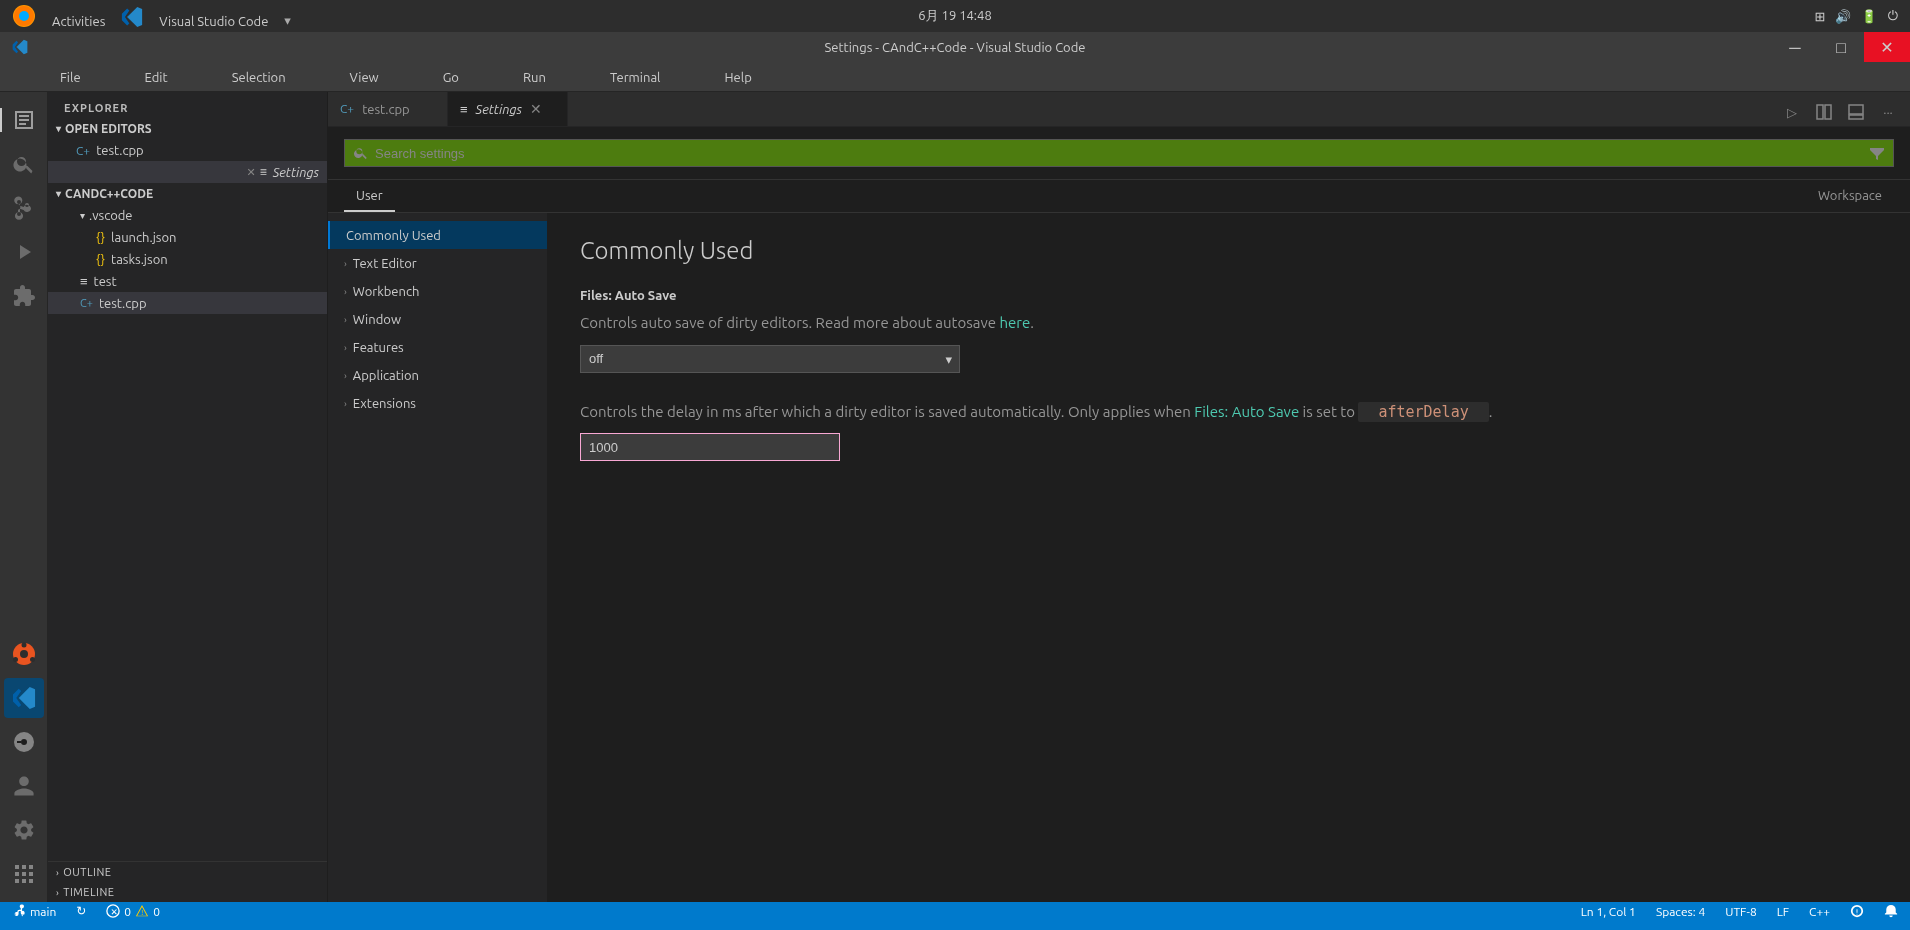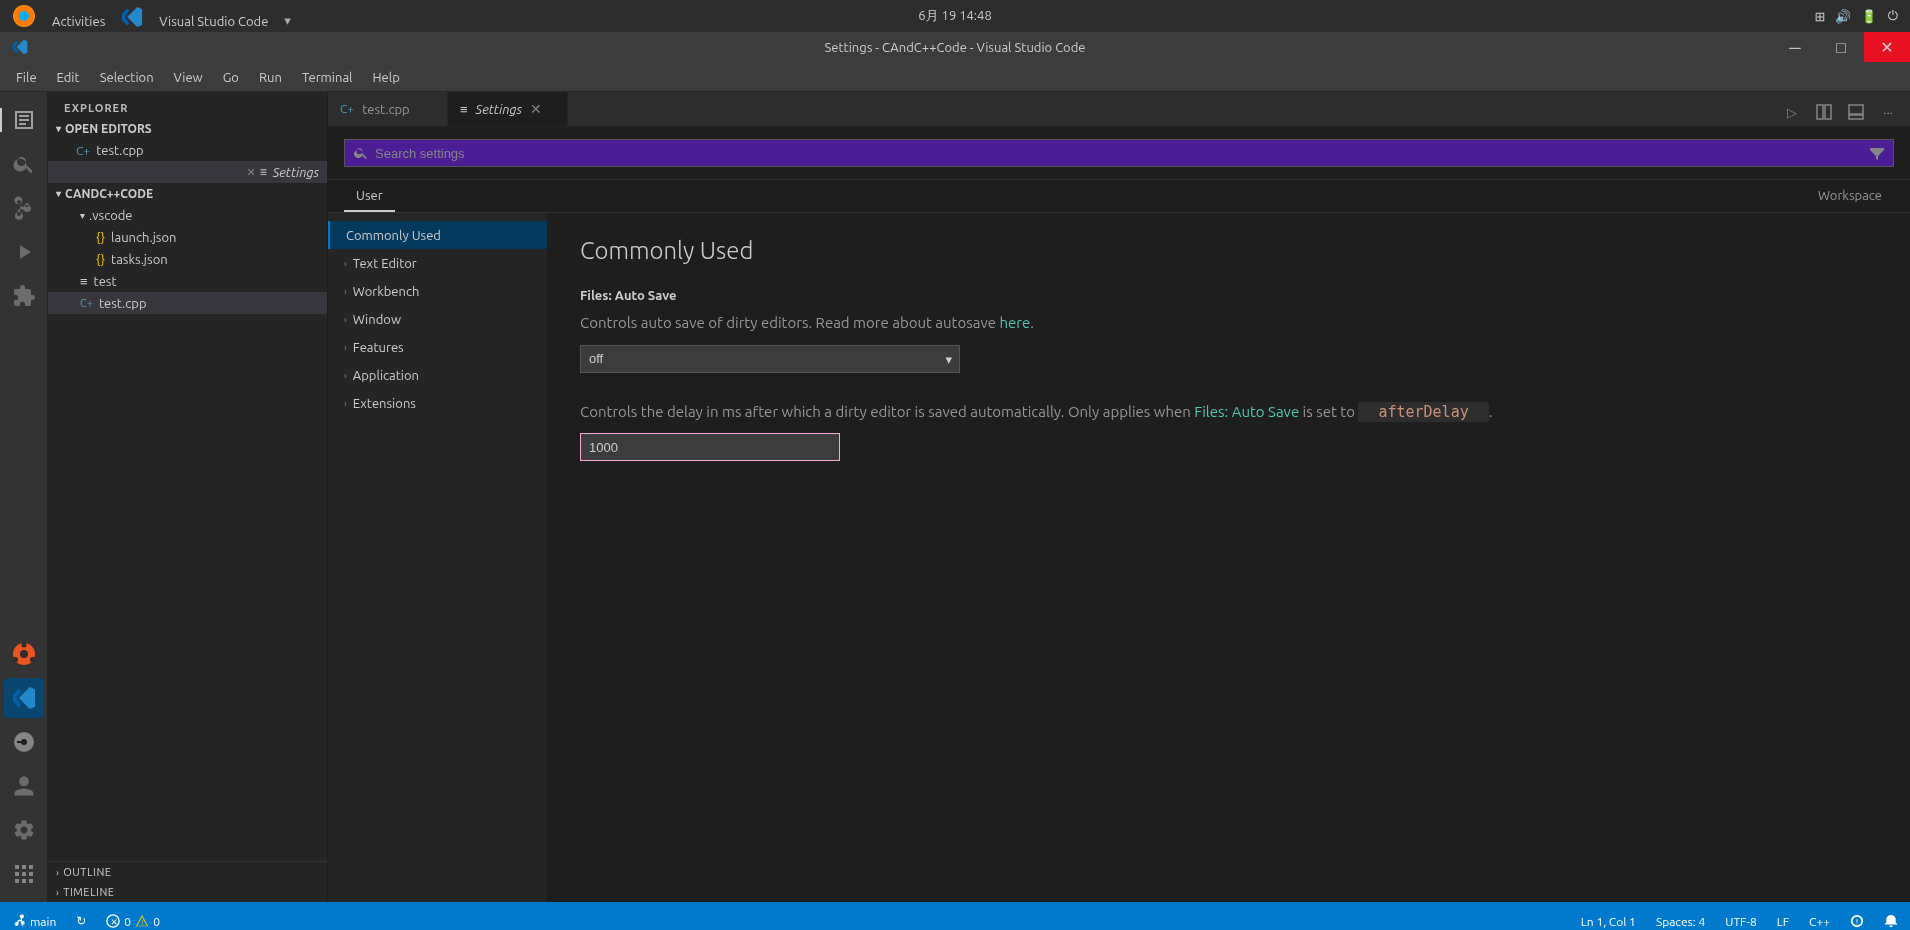--- a/index.html
+++ b/index.html
@@ -58,20 +58,21 @@
       align-items: center;
       padding: 0 8px;
       gap: 4px;
       border-bottom: 1px solid #252525;
     }
     .menu-item {
       padding: 4px 8px;
       cursor: pointer;
       color: #cccccc;
       border-radius: 4px;
+      margin-left: 44px;
     }
 
     
     .main-container {
       display: flex;
       height: calc(930px - 32px - 30px - 30px - 28px);
     }
 
     
     .activity-bar {
@@ -249,21 +250,21 @@
     }
 
     
     .search-bar-area {
       padding: 12px 16px;
       background: #1e1e1e;
       border-bottom: 1px solid #333;
       flex-shrink: 0;
     }
     .search-input-wrap {
-      background: #4c1d95;
+      background: #4d7c0f;
       border: 1px solid #555;
       display: flex;
       align-items: center;
       padding: 0 8px;
       height: 28px;
     }
     .search-input-wrap input {
       background: transparent;
       border: none;
       outline: none;
@@ -394,21 +395,21 @@
       width: 260px;
       height: 28px;
       outline: none;
     }
 
     
     .status-bar {
       height: 28px;
       background: #007acc;
       display: flex;
-      align-items: flex-end;
+      align-items: flex-start;
       padding: 0 8px;
       font-size: 12px;
       color: #ffffff;
       gap: 12px;
       flex-shrink: 0;
     }
     .status-right { margin-left: auto; display: flex; gap: 12px; align-items: center; }
     .status-item { display: flex; align-items: center; gap: 4px; cursor: pointer; padding: 2px 4px; }
 
     

